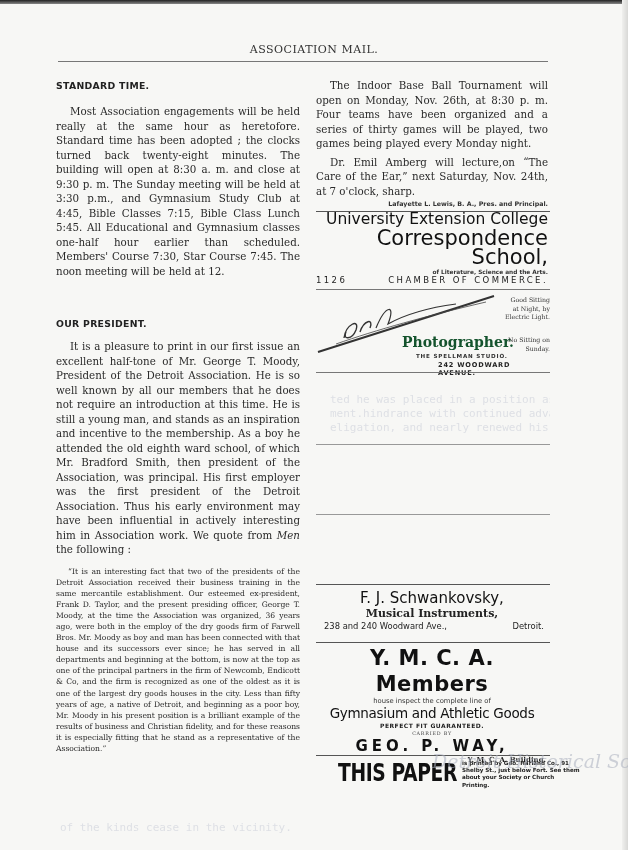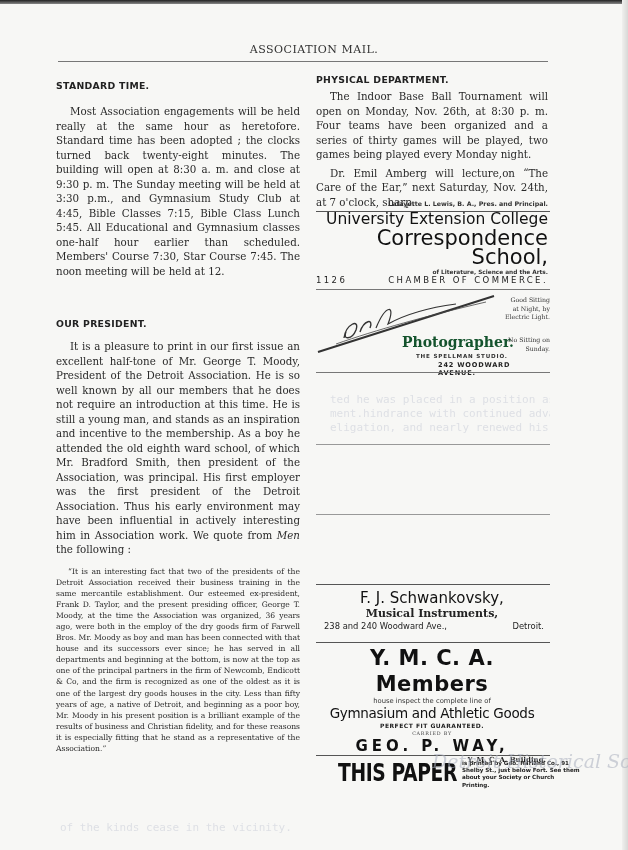--- a/index.html
+++ b/index.html
@@ -46,21 +46,20 @@
   <p class="body" style="margin-top:13px;">Most Association engagements will be held really at the same hour as heretofore. Standard time has been adopted ; the clocks turned back twenty-eight minutes. The building will open at 8:30 a. m. and close at 9:30 p. m. The Sunday meeting will be held at 3:30 p.m., and Gymnasium Study Club at 4:45, Bible Classes 7:15, Bible Class Lunch 5:45. All Educational and Gymnasium classes one-half hour earlier than scheduled. Members' Course 7:30, Star Course 7:45. The noon meeting will be held at 12.</p>
 </div>
 
 <div class="col left" style="top:318px;">
   <h2 class="sec">OUR PRESIDENT.</h2>
   <p class="body" style="margin-top:10px;"><span>It is a pleasure to print in our first issue an excellent half-tone of Mr. George T. Moody, President of the Detroit Association. He is so well known by all our members that he does not require an introduction at this time. He is still a young man, and stands as an inspiration and incentive to the membership. As a boy he attended the old eighth ward school, of which Mr. Bradford Smith, then president of the Association, was principal. His first employer was the first president of the Detroit Association. Thus his early environment may have been influential in actively interesting him in Association work. We quote from </span><i>Men</i><span> the following :</span></p>
   <p class="quote" style="margin-top:9px;">“It is an interesting fact that two of the presidents of the Detroit Association received their business training in the same mercantile establishment. Our esteemed ex-president, Frank D. Taylor, and the present presiding officer, George T. Moody, at the time the Association was organized, 36 years ago, were both in the employ of the dry goods firm of Farwell Bros. Mr. Moody as boy and man has been connected with that house and its successors ever since; he has served in all departments and beginning at the bottom, is now at the top as one of the principal partners in the firm of Newcomb, Endicott &amp; Co, and the firm is recognized as one of the oldest as it is one of the largest dry goods houses in the city. Less than fifty years of age, a native of Detroit, and beginning as a poor boy, Mr. Moody in his present position is a brilliant example of the results of business and Christian fidelity, and for these reasons it is especially fitting that he stand as a representative of the Association.”</p>
 </div>
 
 <div class="col right" style="top:74px;">
-  <h2 class="sec">PHYSICAL DEPARTMENT.</h2>
   <p class="body" style="margin-top:4px;">The Indoor Base Ball Tournament will open on Monday, Nov. 26th, at 8:30 p. m. Four teams have been organized and a series of thirty games will be played, two games being played every Monday night.</p>
   <p class="body" style="margin-top:4px;">Dr. Emil Amberg will lecture,on “The Care of the Ear,” next Saturday, Nov. 24th, at 7 o'clock, sharp.</p>
 </div>
 
 <div class="rule" style="top:211px;"></div>
 
 <div class="col right ad-center" style="top:200px;text-align:right;">
   <div class="sans bold" style="font-size:6.3px; color:#333;">Lafayette L. Lewis, B. A., Pres. and Principal.</div>
   <div class="sans" style="font-size:15.5px; line-height:19px; margin-top:3px; color:#111;">University Extension College</div>
   <div class="sans" style="font-size:21px; line-height:19px; color:#111;">Correspondence School,</div>

